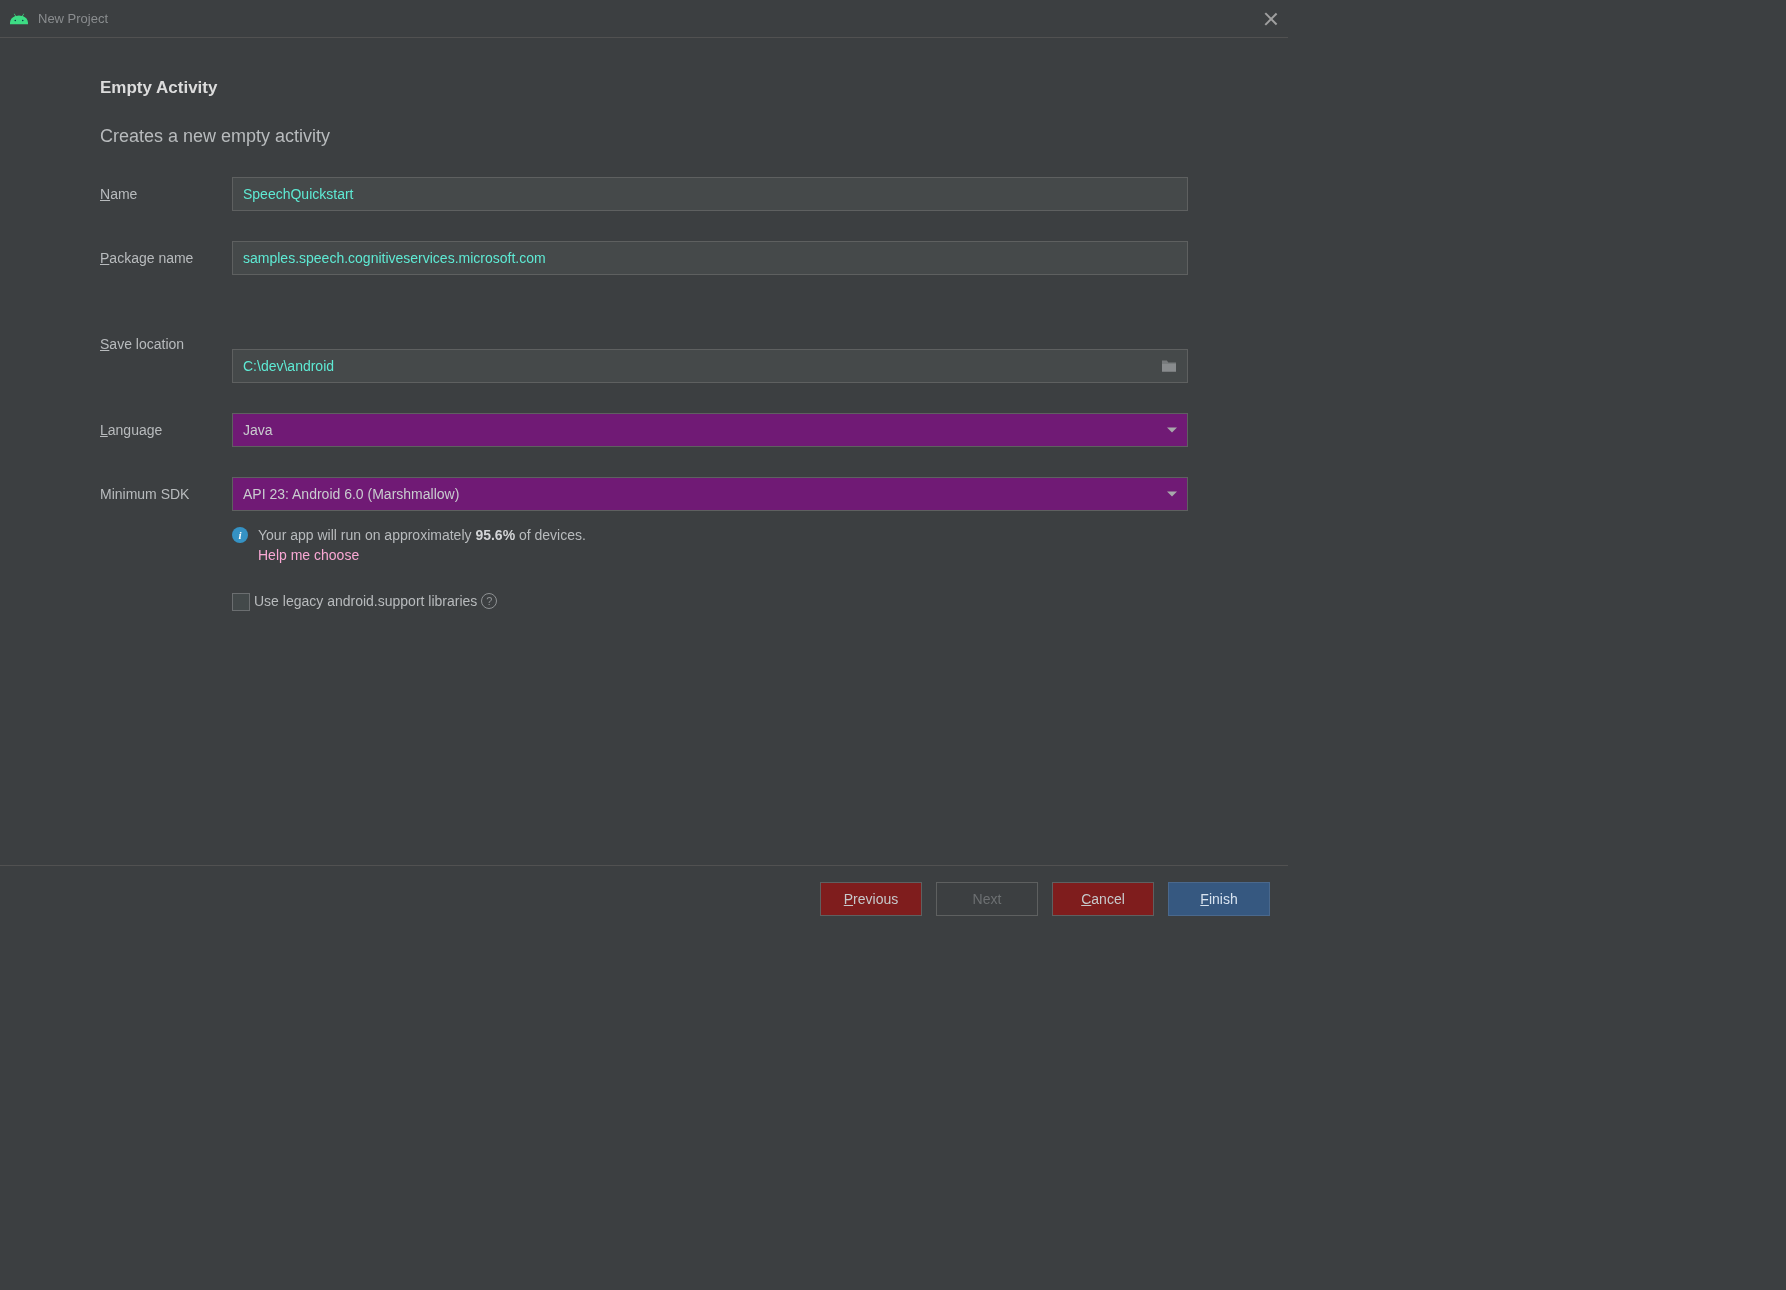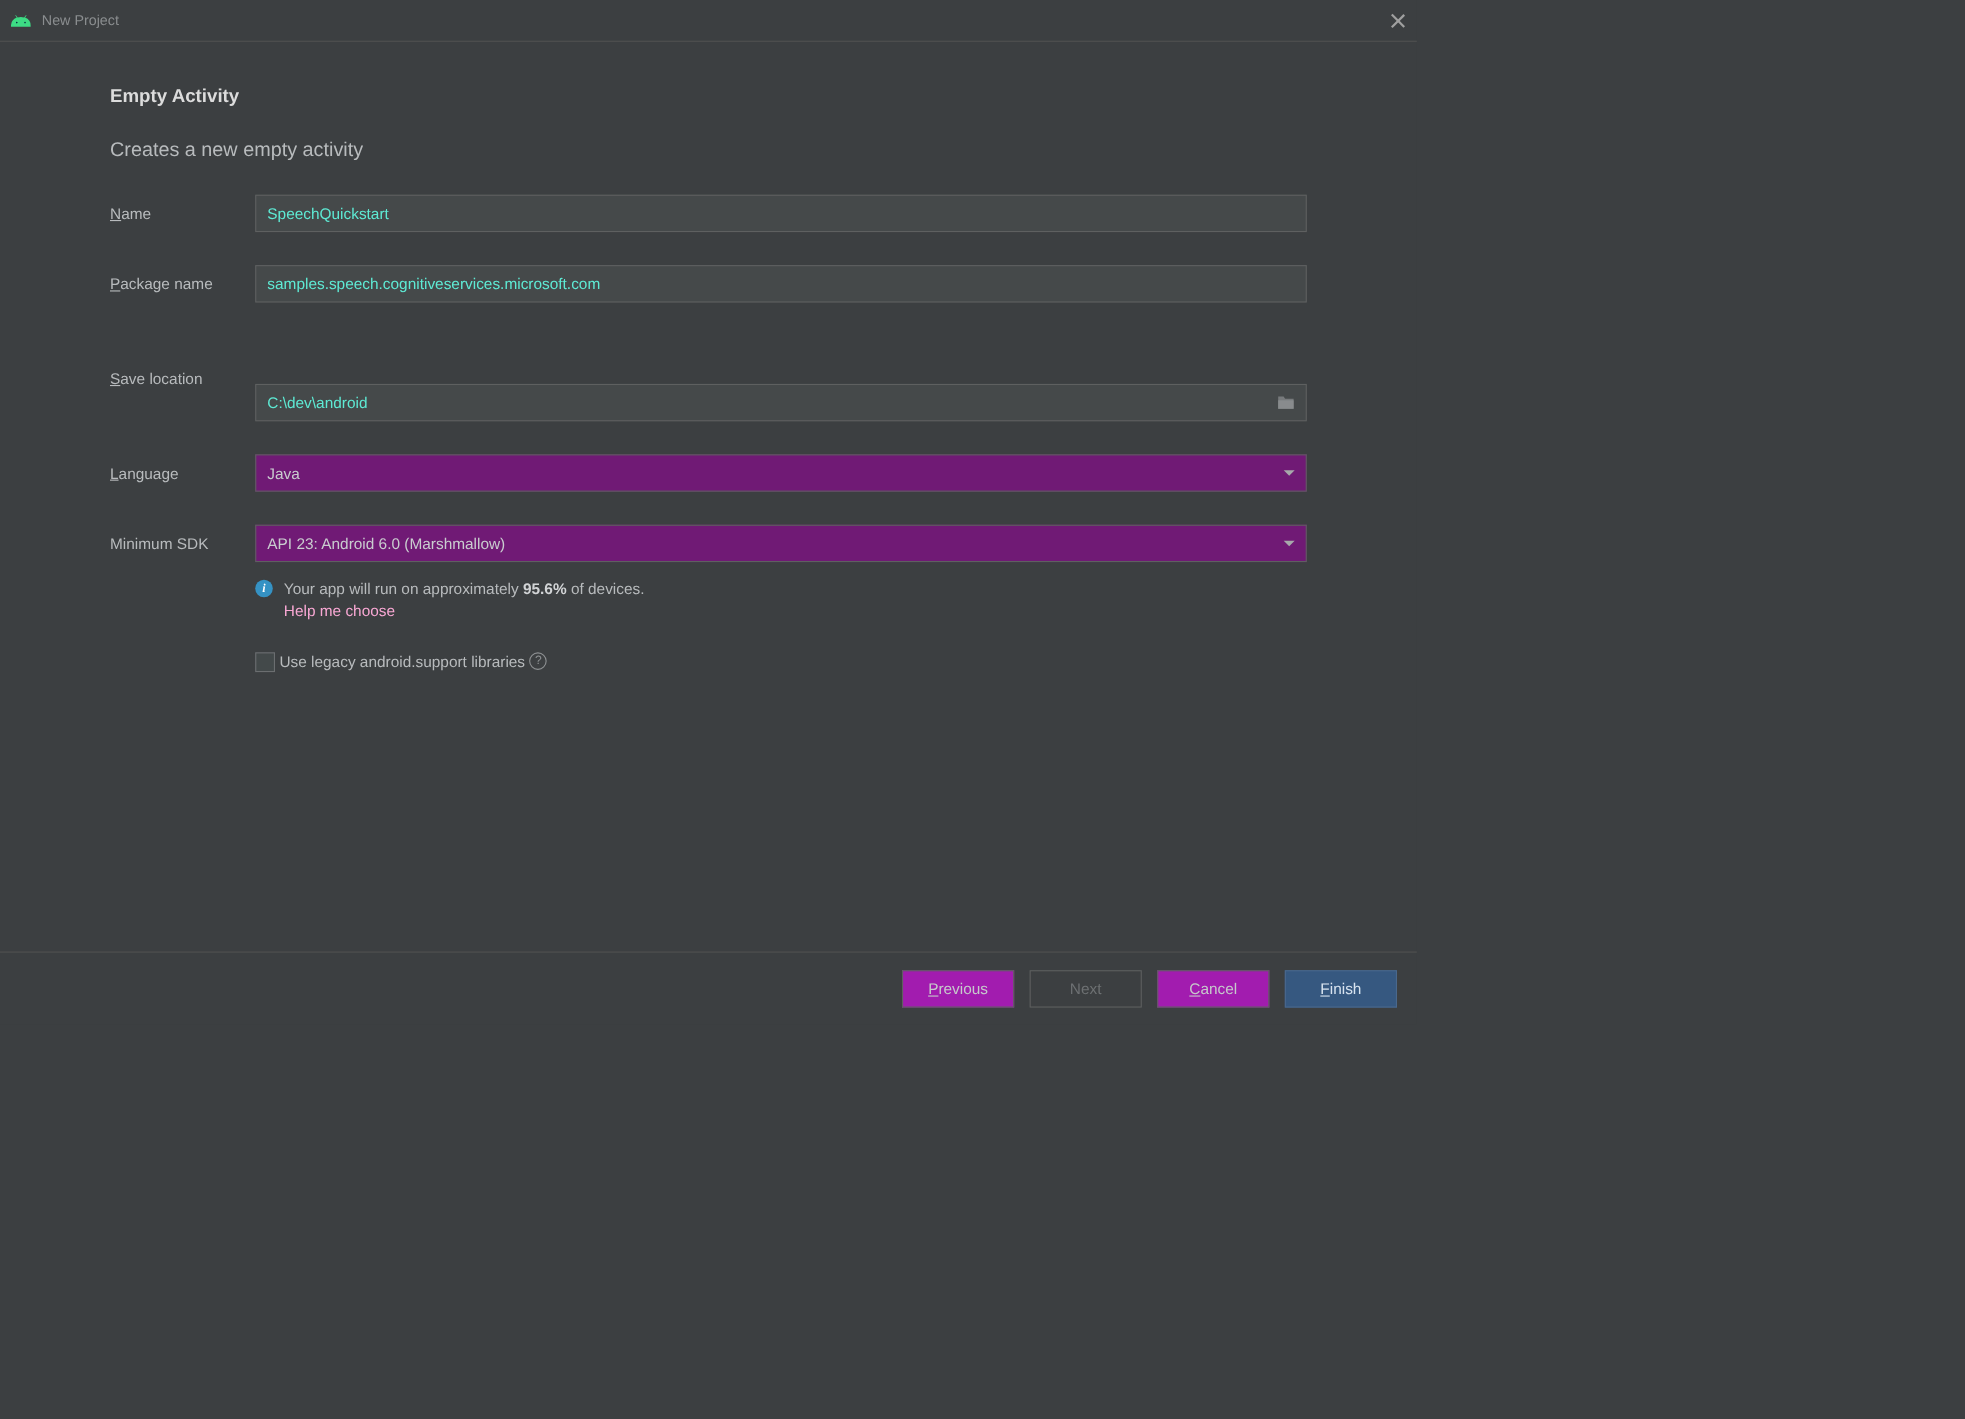--- a/index.html
+++ b/index.html
@@ -200,21 +200,21 @@
     display: flex;
     align-items: center;
     justify-content: flex-end;
     padding: 0 18px;
     gap: 14px;
   }
   .btn {
     min-width: 102px;
     height: 34px;
     border: 1px solid #5e6060;
-    background: #a21caf;
+    background: #7f1d1d;
     color: #c6c9cb;
     font-size: 14px;
     display: flex;
     align-items: center;
     justify-content: center;
     cursor: pointer;
     padding: 0 18px;
   }
   .btn .ul { text-decoration: underline; }
   .btn.disabled {

